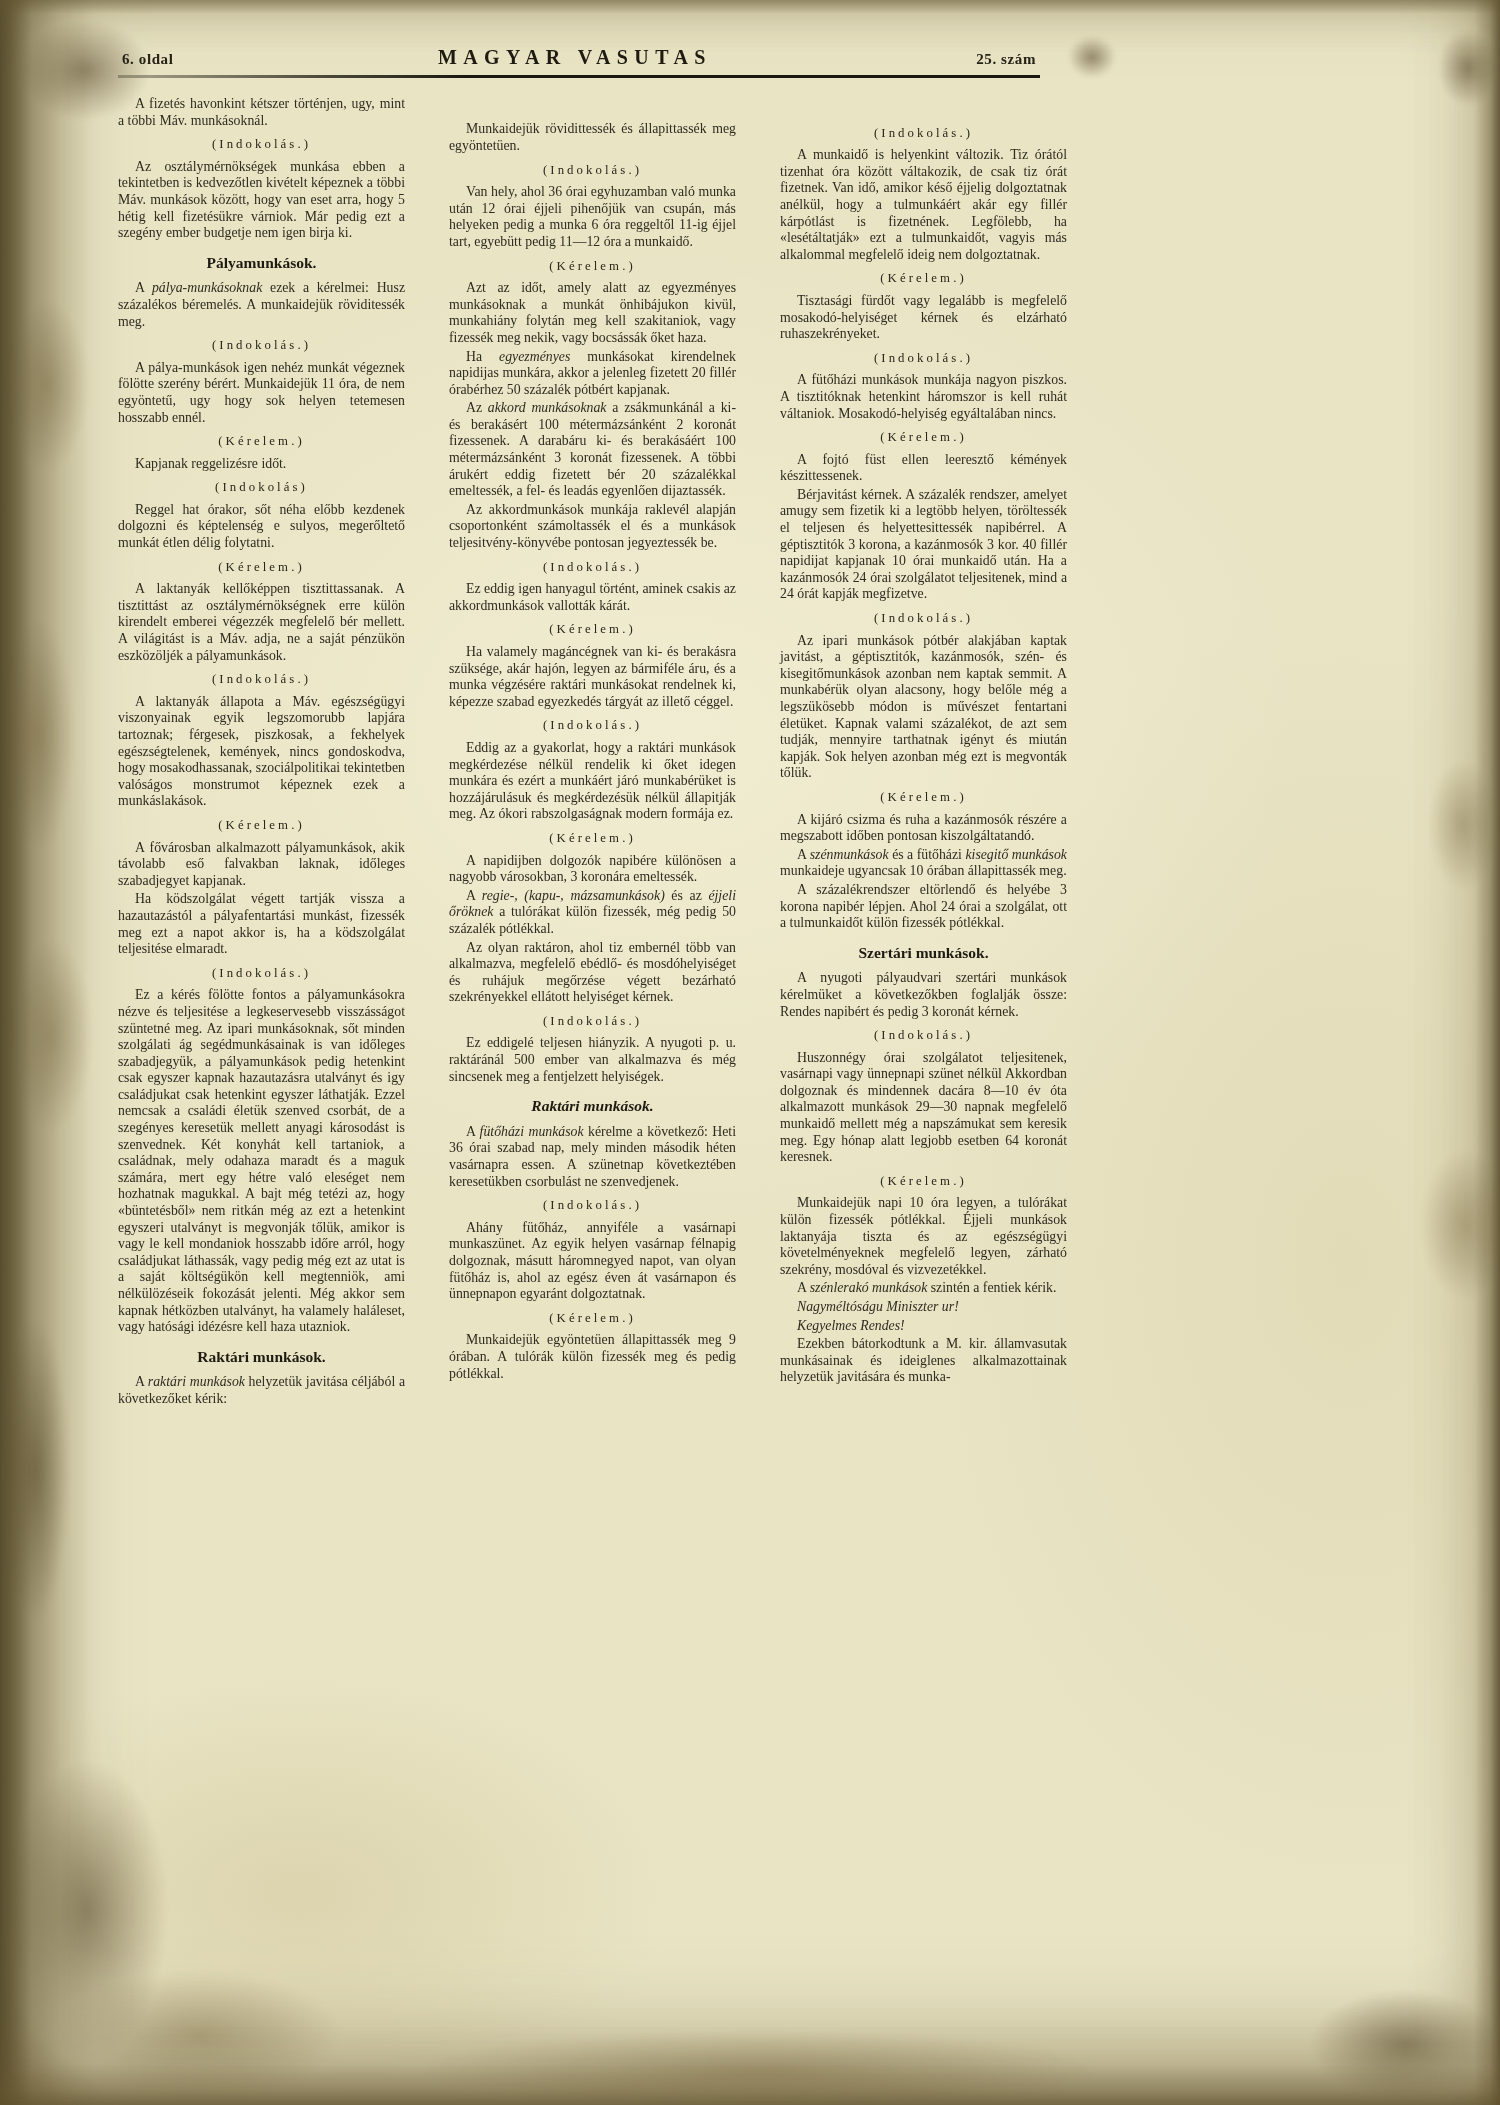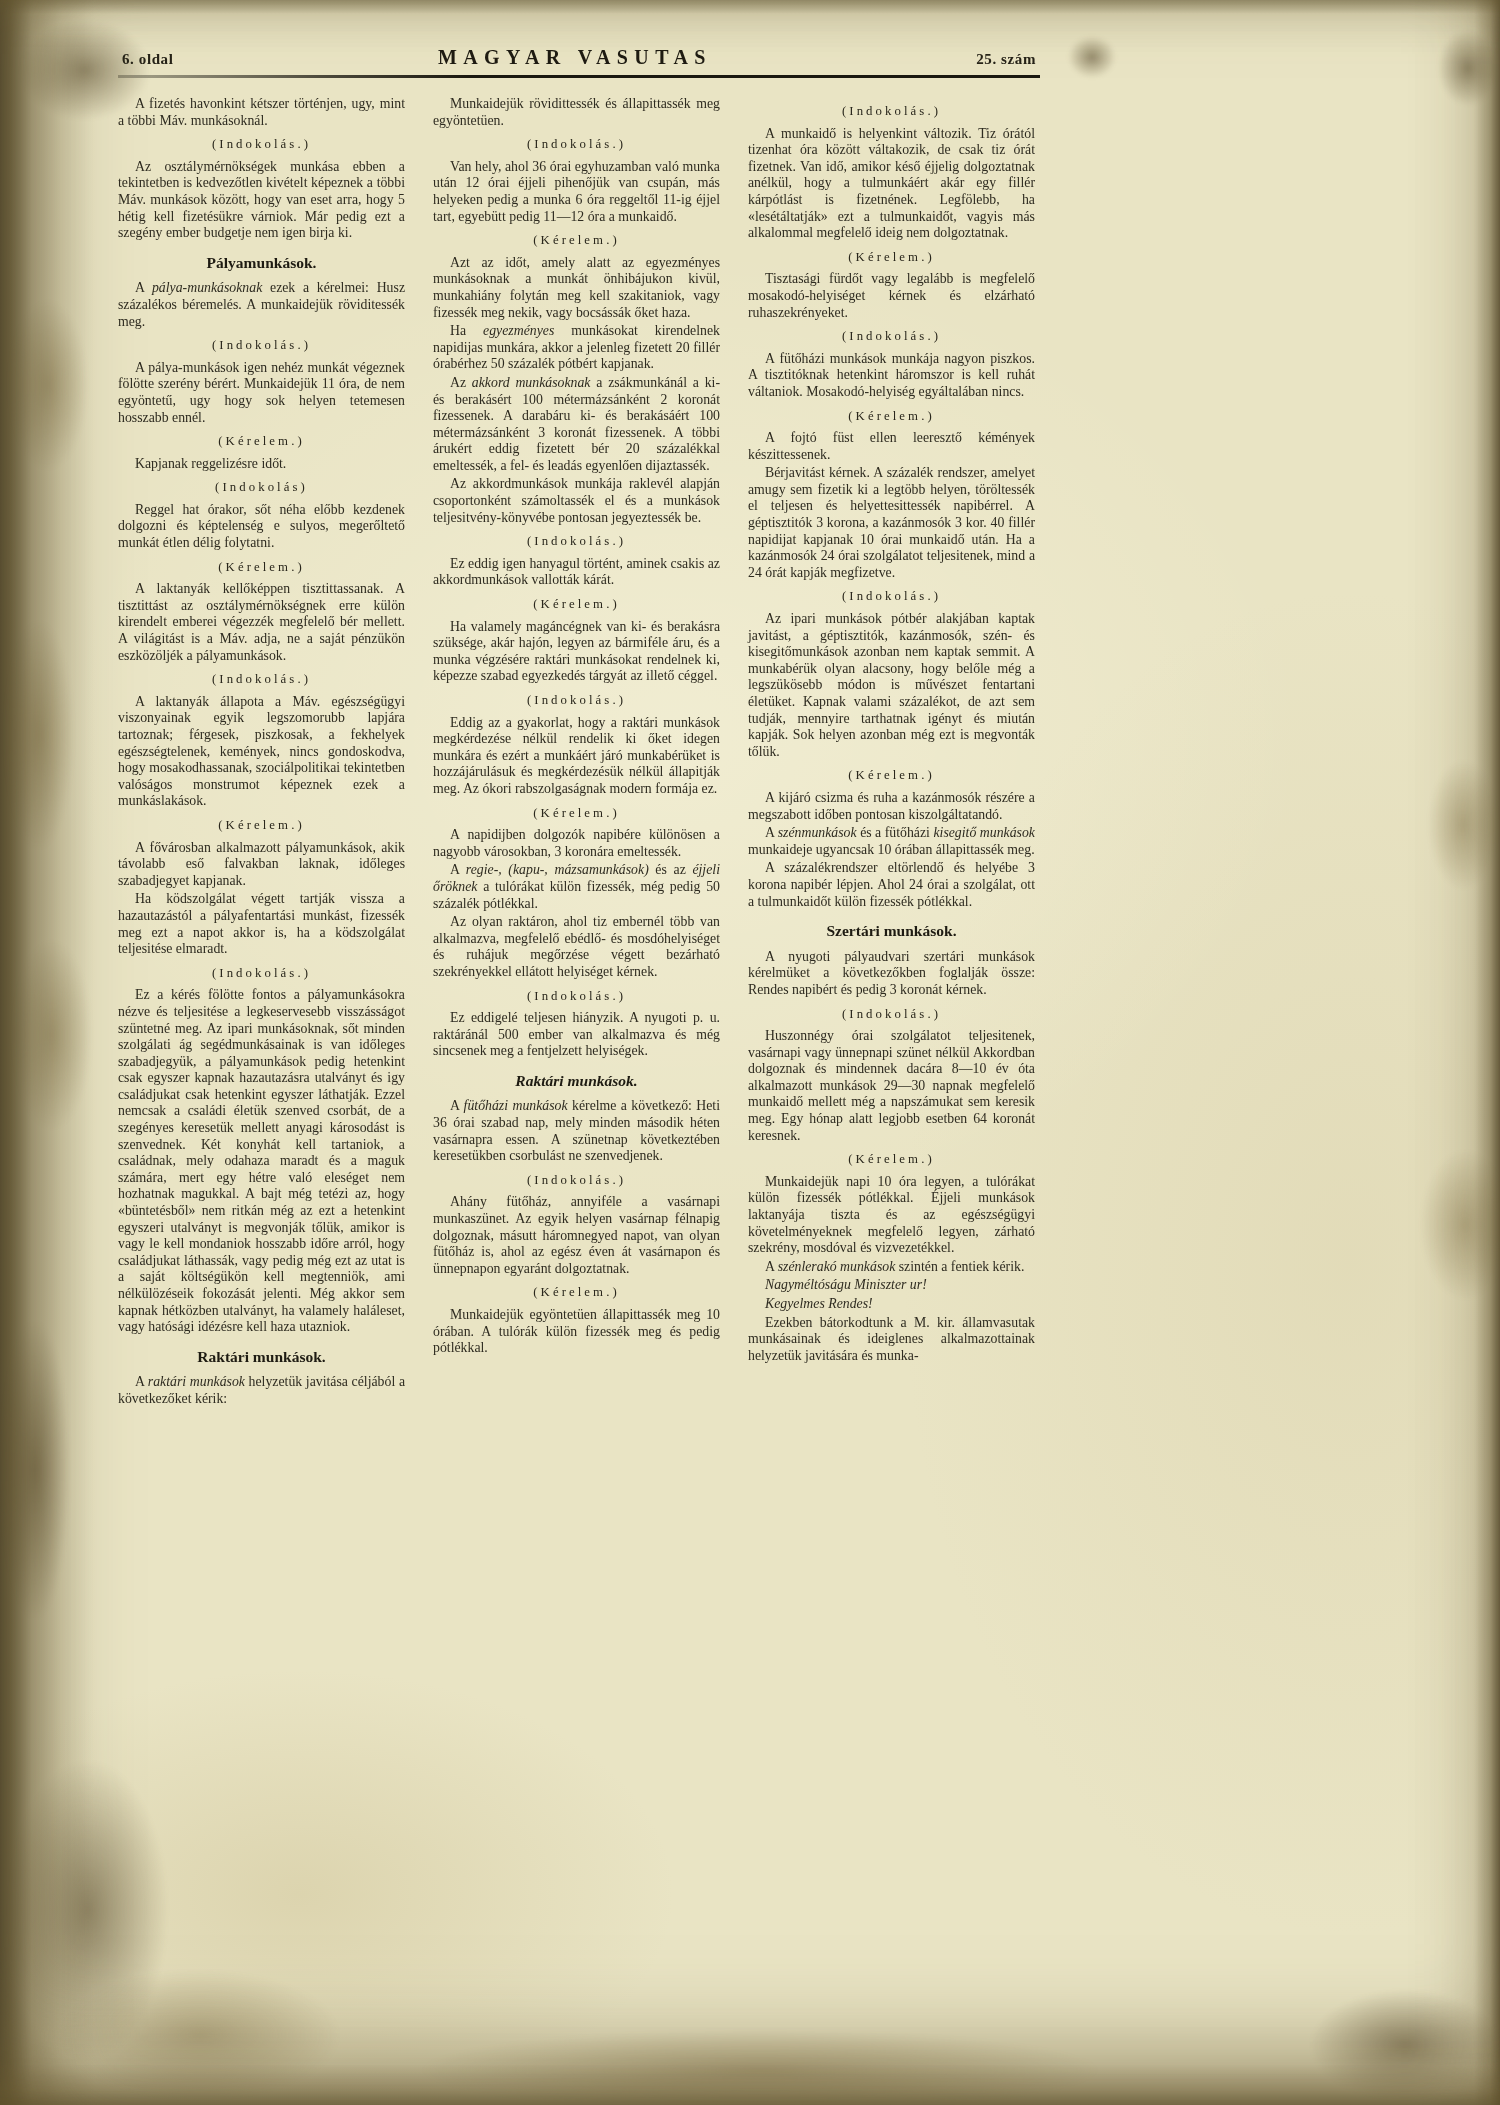--- a/index.html
+++ b/index.html
@@ -40,21 +40,21 @@
   .stain.dark { background:radial-gradient(closest-side, rgba(78,64,34,.55), rgba(78,64,34,.22) 60%, transparent); }
 
   .content { position:absolute; left:112px; top:46px; width:922px;margin-left:6px; }
 
   .masthead { display:flex; align-items:baseline; justify-content:space-between; padding:0 4px 6px 4px; }
   .page-num, .issue { font-size:15px; font-weight:bold; letter-spacing:.04em; color:#262318; }
   .paper-title { font-size:20px; font-weight:bold; letter-spacing:.32em; color:#1e1b12; }
   .rule { height:3px; margin-bottom:18px;
     background:linear-gradient(90deg, rgba(26,24,16,.30) 0, rgba(26,24,16,.75) 22%, #1b1910 38%, #1b1910 100%); }
 
-  .columns { display:flex; gap:28px; align-items:flex-start; }
+  .columns { display:flex; gap:44px; align-items:center; }
   .col { width:287px; flex:0 0 287px; }
 
   .blk { font-size:13.8px; line-height:16.6px; }
   .blk.p { text-align:justify; text-indent:17px; margin-bottom:2px; }
   .blk.label { text-align:center; letter-spacing:.24em; font-size:12.8px; margin:7px 0 6px; color:#2a271c; }
   .blk.heading { text-align:center; font-weight:bold; font-size:15.5px; margin:13px 0 9px; color:#1e1b12; }
   .blk.italic { font-style:italic; }
   .blk i { font-style:italic; }
 </style>
 </head>
@@ -131,21 +131,21 @@
           <div class="blk p">A napidijben dolgozók napibére különösen a nagyobb városokban, 3 koronára emeltessék.</div>
           <div class="blk p">A <i>regie-, (kapu-, mázsamunkások)</i> és az <i>éjjeli őröknek</i> a tulórákat külön fizessék, még pedig 50 százalék pótlékkal.</div>
           <div class="blk p">Az olyan raktáron, ahol tiz embernél több van alkalmazva, megfelelő ebédlő- és mosdóhelyiséget és ruhájuk megőrzése végett bezárható szekrényekkel ellátott helyiséget kérnek.</div>
           <div class="blk label">(Indokolás.)</div>
           <div class="blk p">Ez eddigelé teljesen hiányzik. A nyugoti p. u. raktáránál 500 ember van alkalmazva és még sincsenek meg a fentjelzett helyiségek.</div>
           <div class="blk heading italic">Raktári munkások.</div>
           <div class="blk p">A <i>fütőházi munkások</i> kérelme a következő: Heti 36 órai szabad nap, mely minden második héten vasárnapra essen. A szünetnap következtében keresetükben csorbulást ne szenvedjenek.</div>
           <div class="blk label">(Indokolás.)</div>
           <div class="blk p">Ahány fütőház, annyiféle a vasárnapi munkaszünet. Az egyik helyen vasárnap félnapig dolgoznak, másutt háromnegyed napot, van olyan fütőház is, ahol az egész éven át vasárnapon és ünnepnapon egyaránt dolgoztatnak.</div>
           <div class="blk label">(Kérelem.)</div>
-          <div class="blk p">Munkaidejük egyöntetüen állapittassék meg 10 órában. A tulórák külön fizessék meg és pedig pótlékkal.</div>
+          <div class="blk p">Munkaidejük egyöntetüen állapittassék meg 9 órában. A tulórák külön fizessék meg és pedig pótlékkal.</div>
         </div>
         <div class="col">
           <div class="blk label">(Indokolás.)</div>
           <div class="blk p">A munkaidő is helyenkint változik. Tiz órától tizenhat óra között váltakozik, de csak tiz órát fizetnek. Van idő, amikor késő éjjelig dolgoztatnak anélkül, hogy a tulmunkáért akár egy fillér kárpótlást is fizetnének. Legfölebb, ha «lesétáltatják» ezt a tulmunkaidőt, vagyis más alkalommal megfelelő ideig nem dolgoztatnak.</div>
           <div class="blk label">(Kérelem.)</div>
           <div class="blk p">Tisztasági fürdőt vagy legalább is megfelelő mosakodó-helyiséget kérnek és elzárható ruhaszekrényeket.</div>
           <div class="blk label">(Indokolás.)</div>
           <div class="blk p">A fütőházi munkások munkája nagyon piszkos. A tisztitóknak hetenkint háromszor is kell ruhát váltaniok. Mosakodó-helyiség egyáltalában nincs.</div>
           <div class="blk label">(Kérelem.)</div>
           <div class="blk p">A fojtó füst ellen leeresztő kémények készittessenek.</div>

